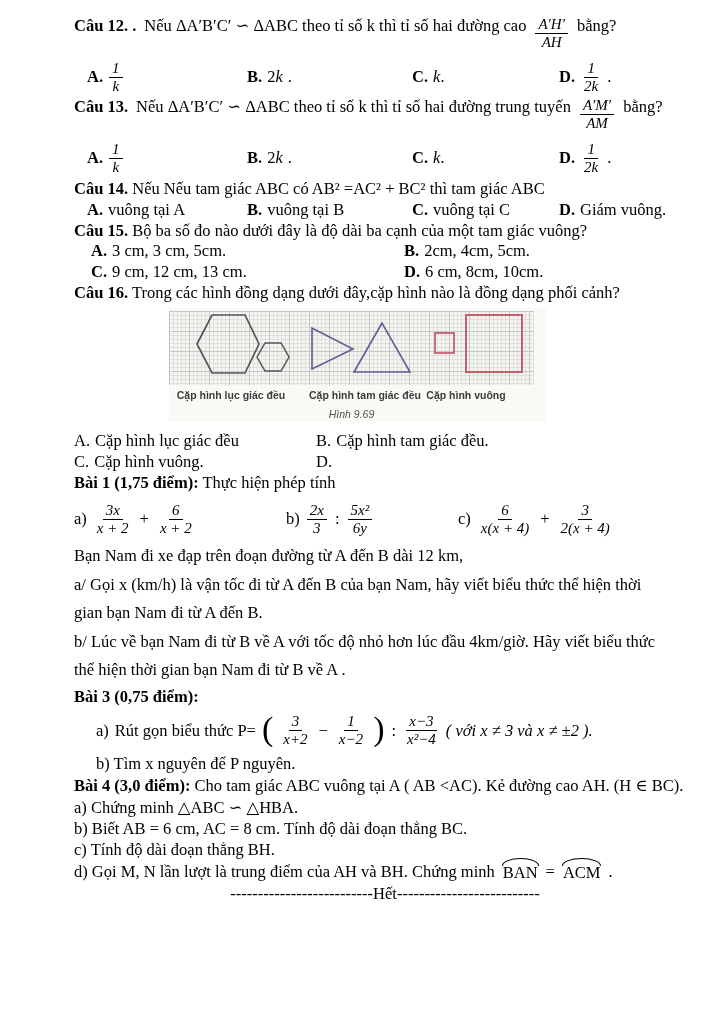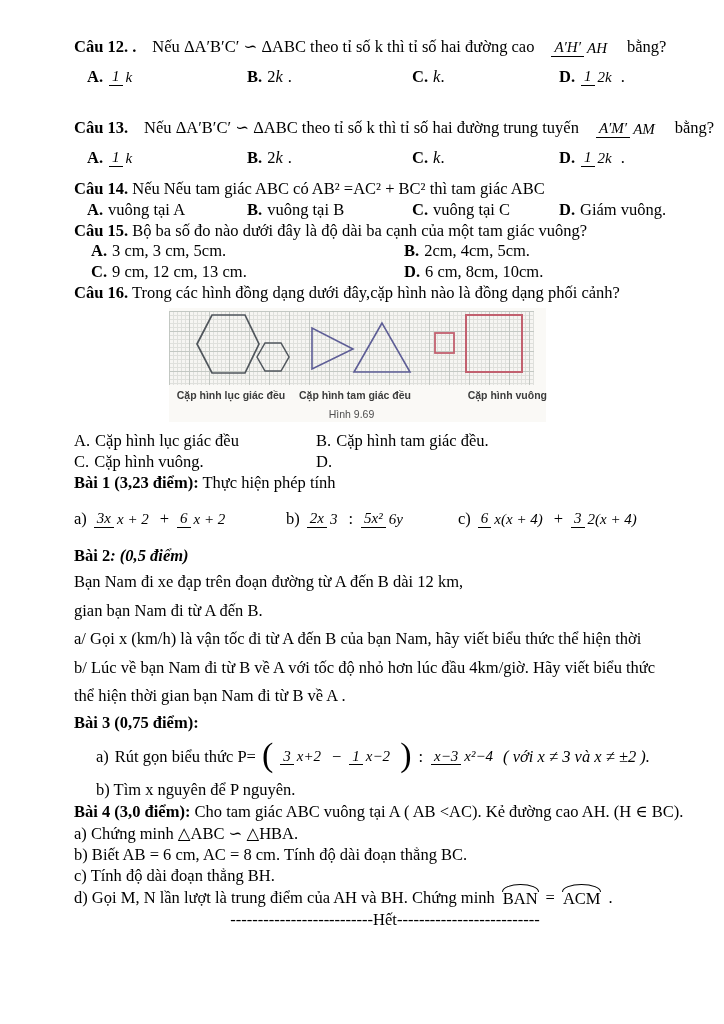--- a/index.html
+++ b/index.html
@@ -6,29 +6,29 @@
   body{
     width:724px;height:1024px;background:#ffffff;color:#000;
     font-family:"Liberation Serif","DejaVu Serif",serif;
     font-size:16.5px;overflow:hidden;
   }
   .page{padding:16px 28px 0 74px}
   .b{font-weight:bold}
   .i{font-style:italic}
   .bi{font-weight:bold;font-style:italic}
   .line{line-height:21px}
-  .qline{display:flex;align-items:flex-end;gap:16px;white-space:nowrap}
+  .qline{display:flex;align-items:flex-start;gap:8px;white-space:nowrap}
   .tall{min-height:41px}
   .opts4{display:grid;grid-template-columns:160px 165px 147px 1fr;padding-left:13px;min-height:40px}
   .opts4.flat{min-height:21px}
   .opts2{display:grid;grid-template-columns:313px 1fr;padding-left:17px;line-height:20.5px}
   .opts2b{display:grid;grid-template-columns:242px 1fr;line-height:21px}
   .opt{display:flex;align-items:center;gap:5px;white-space:nowrap}
   .nog{display:inline-flex;gap:0}
-  .frac{display:inline-flex;align-items:center;font-style:italic;
+  .frac{display:inline-flex;flex-direction:column;align-items:center;font-style:italic;
         line-height:1.12;font-size:15px;padding:0 1px}
   .frac .fnum{border-bottom:1.3px solid #000;padding:0 3px}
   .frac .fden{padding:0 3px}
   .op{padding:0 1px}
   .heading{font-size:17px;margin-top:14px;line-height:24px}
   .formularow{display:grid;grid-template-columns:212px 172px 1fr;min-height:46px;align-items:center;margin-top:2px}
   .fcell{display:flex;align-items:center;gap:6px;white-space:nowrap}
   .para{line-height:28.5px}
   .indent2{padding-left:22px}
   .bigparen{font-size:34px;font-weight:300;line-height:0.9;transform:translateY(-1px)}
@@ -40,23 +40,23 @@
     background-image:
       linear-gradient(to right,#c3c8c3 1px,transparent 1px),
       linear-gradient(to bottom,#c3c8c3 1px,transparent 1px),
       linear-gradient(to right,#dfe0dc 1px,transparent 1px),
       linear-gradient(to bottom,#dfe0dc 1px,transparent 1px);
     background-size:20px 20px,20px 20px,4px 4px,4px 4px;}
   .gridpaper svg{position:absolute;left:0;top:0}
   .figlabels{position:relative;height:15px;margin-top:4px;
     font-family:"Liberation Sans","DejaVu Sans",sans-serif;font-size:10.5px;font-weight:600;color:#3c3c3c}
   .fl1{position:absolute;left:0;width:124px;text-align:center}
-  .fl2{position:absolute;left:120px;width:132px;text-align:center}
-  .fl3{position:absolute;left:254px;width:124px;text-align:right}
-  .figcaption{width:365px;text-align:center;
+  .fl2{position:absolute;left:130px;width:132px;text-align:center}
+  .fl3{position:absolute;left:235px;width:124px;text-align:center}
+  .figcaption{width:365px;text-align:center;font-style:italic;
     font-family:"Liberation Sans","DejaVu Sans",sans-serif;font-size:10.5px;color:#4f4f4f;margin-top:4px}
   .center{text-align:center}
   .mt2{margin-top:2px}.mt8{margin-top:8px}.mt12{margin-top:0}
   .footnote{font-style:italic}
 </style>
 </head>
 <body>
 
 <div class="page">
 
@@ -231,21 +231,21 @@
         <span>C.</span>
         <span>Cặp hình vuông.</span>
       </div>
     <div class="opt">
         <span>D.</span>
       </div>
   </div>
 
 
   <div class="line" style="line-height:22px">
-    <span class="b">Bài 1 (3,23 điểm):</span>
+    <span class="b">Bài 1 (1,75 điểm):</span>
     <span>Thực hiện phép tính</span>
   </div>
   <div class="formularow">
     <div class="fcell">
       <span>a)</span>
       <span class="frac">
           <span class="fnum">3x</span>
           <span class="fden">x + 2</span>
         </span>
       <span class="op">+</span>
@@ -273,26 +273,23 @@
           <span class="fden">x(x + 4)</span>
         </span>
       <span class="op">+</span>
       <span class="frac">
           <span class="fnum">3</span>
           <span class="fden">2(x + 4)</span>
         </span>
     </div>
   </div>
 
-  <div class="line mt2" style="line-height:24px">
-    <span class="b">Bài 2</span><span class="bi">: (0,5 điểm)</span>
-  </div>
   <div class="para">Bạn Nam đi xe đạp trên đoạn đường từ A đến B dài 12 km,</div>
+  <div class="para">a/ Gọi x (km/h) là vận tốc đi từ A đến B của bạn Nam, hãy viết biểu thức thể hiện thời</div>
   <div class="para">gian bạn Nam đi từ A đến B.</div>
-  <div class="para">a/ Gọi x (km/h) là vận tốc đi từ A đến B của bạn Nam, hãy viết biểu thức thể hiện thời</div>
   <div class="para">b/ Lúc về bạn Nam đi từ B về A với tốc độ nhỏ hơn lúc đầu 4km/giờ. Hãy viết biểu thức</div>
   <div class="para">thể hiện thời gian bạn Nam đi từ B về A .</div>
 
   <div class="b" style="line-height:24px">Bài 3 (0,75 điểm):</div>
   <div class="fcell indent2" style="min-height:44px">
     <span>a)</span>
     <span>Rút gọn biểu thức P=</span>
     <span class="bigparen">(</span>
     <span class="frac">
         <span class="fnum">3</span>

